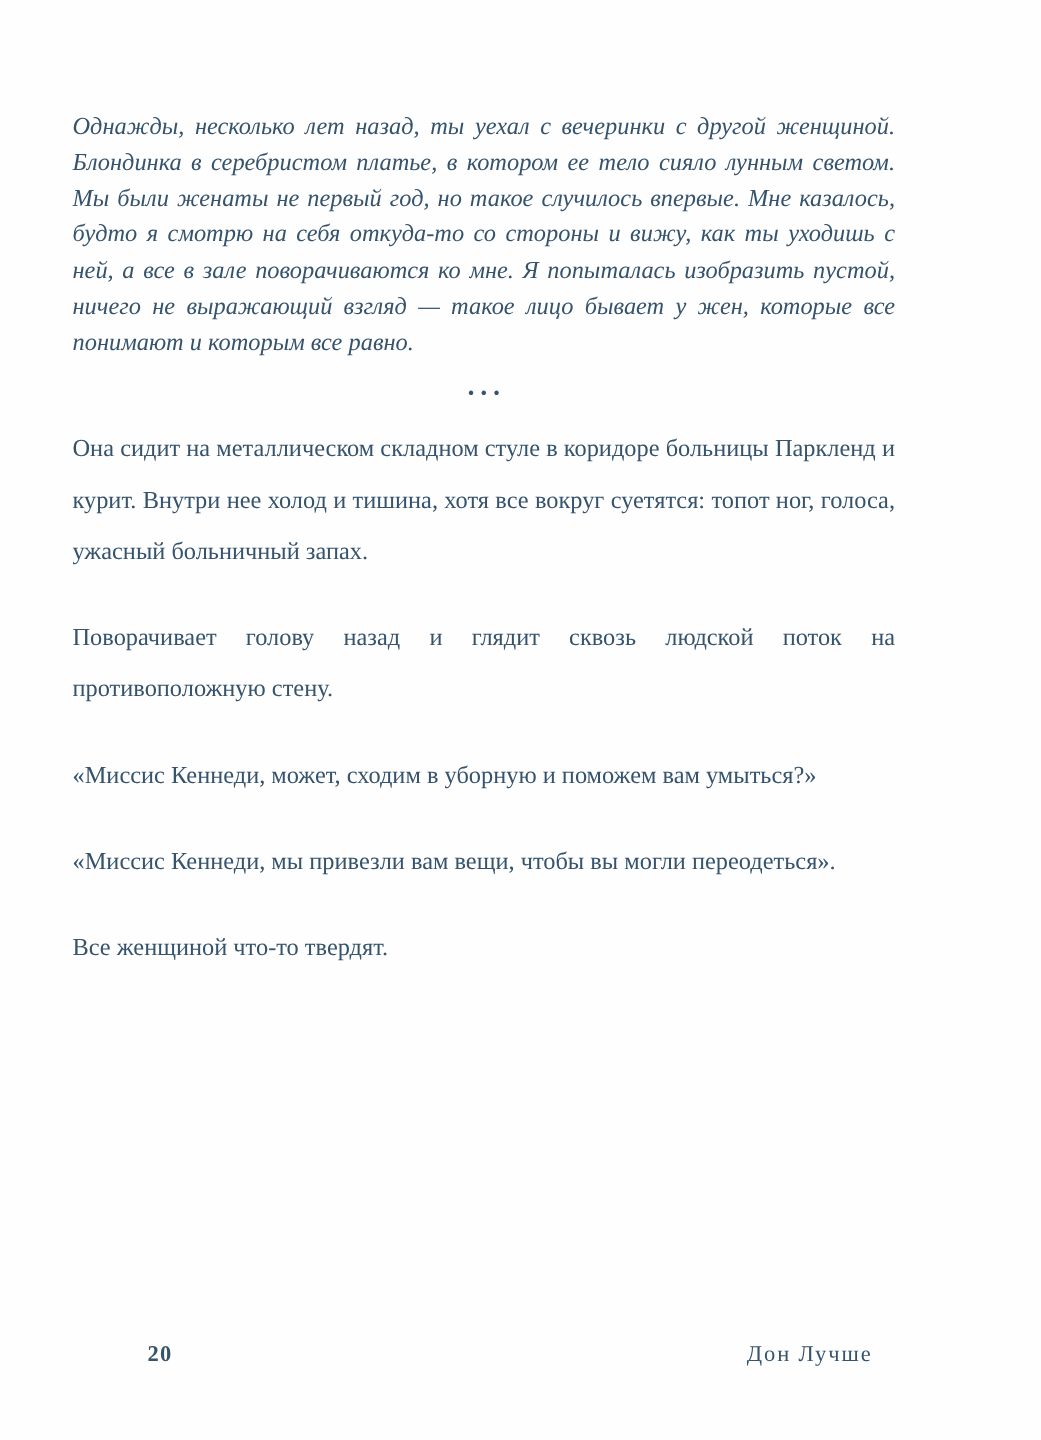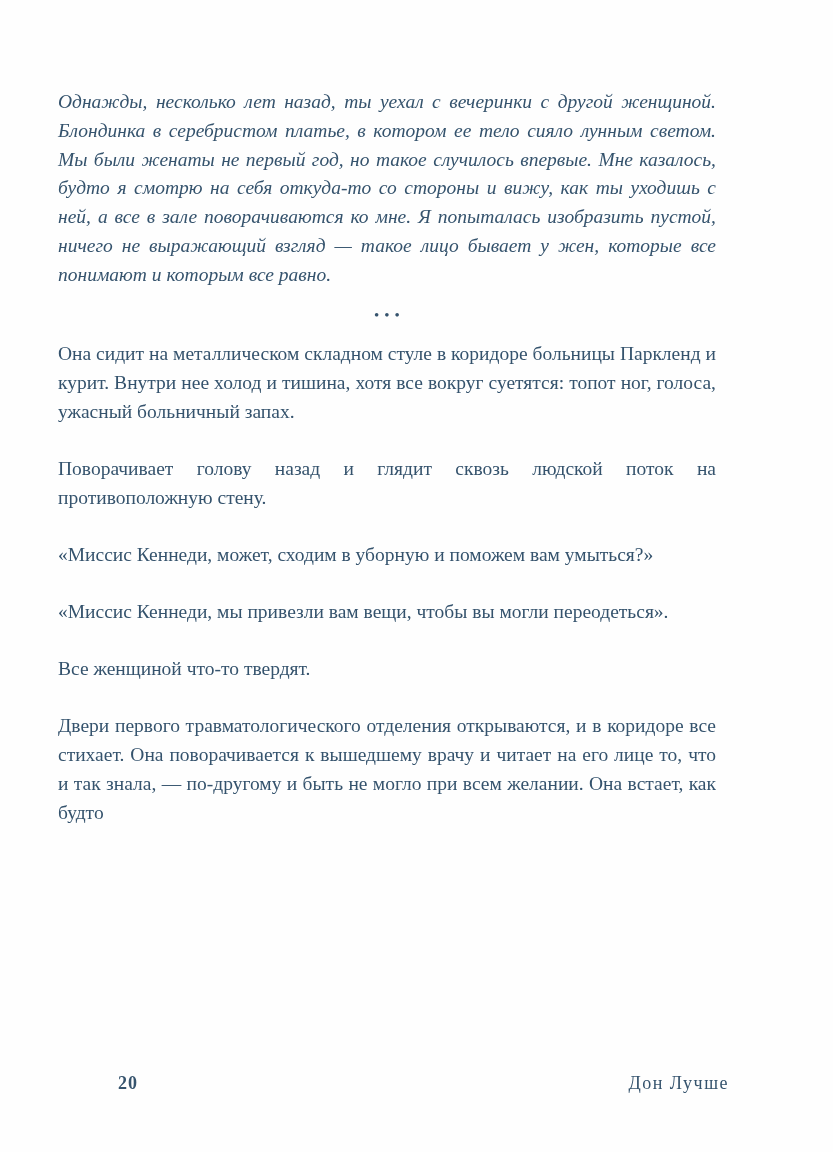--- a/index.html
+++ b/index.html
@@ -23,29 +23,29 @@
   }
   .separator {
     text-align: center;
     font-size: 15px;
     letter-spacing: 5px;
     margin: 17px 0 15px 0;
     text-indent: 5px;
   }
   .para {
     font-size: 19.5px;
-    line-height: 29px;
+    line-height: 41px;
     text-align: justify;
     margin-bottom: 28px;
     hyphens: auto;
   }
   .footer {
     position: absolute;
     left: 118px;
-    right: 104px;
+    right: 135px;
     bottom: 58px;
     display: flex;
     justify-content: space-between;
     align-items: baseline;
     font-size: 18px;
   }
   .page-number {
     font-weight: bold;
     letter-spacing: 1px;
   }
@@ -66,20 +66,19 @@
 
 
   <p class="para">Поворачивает голову назад и глядит сквозь людской поток на противоположную стену.</p>
 
   <p class="para">«Миссис Кеннеди, может, сходим в уборную и поможем вам умыться?»</p>
 
   <p class="para">«Миссис Кеннеди, мы привезли вам вещи, чтобы вы могли переодеться».</p>
 
   <p class="para">Все женщиной что-то твердят.</p>
 
-  <p class="para">Двери первого травматологического отделения открываются, и в коридоре все стихает. Она поворачивается к вышедшему врачу и читает на его лице то, что и так знала, — по-другому и быть не могло при всем желании. Она встает, как будто</p>
 
   <div class="footer">
     <span class="page-number">20</span>
     <span class="author">Дон Лучше</span>
   </div>
 
 </div>
 
 </body></html>

